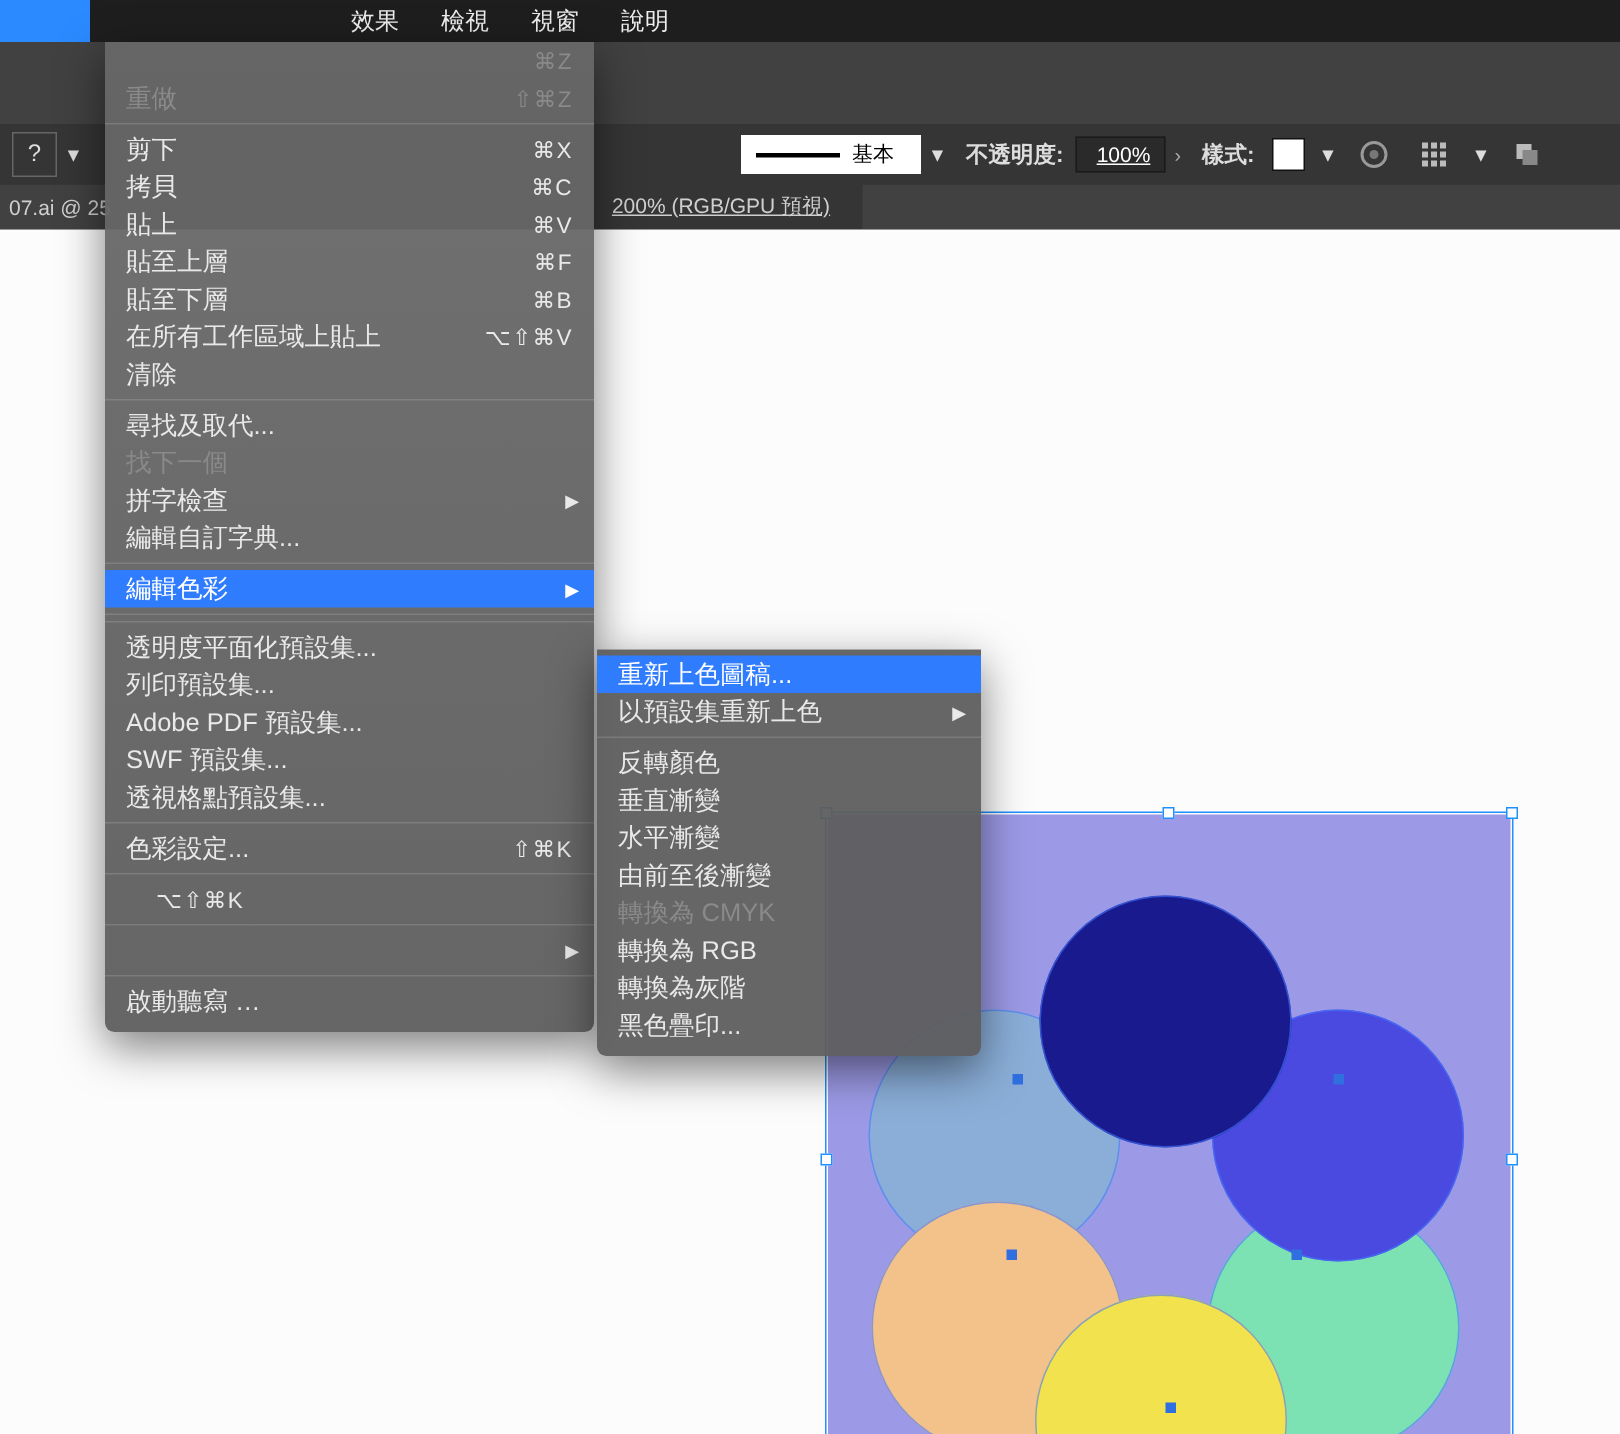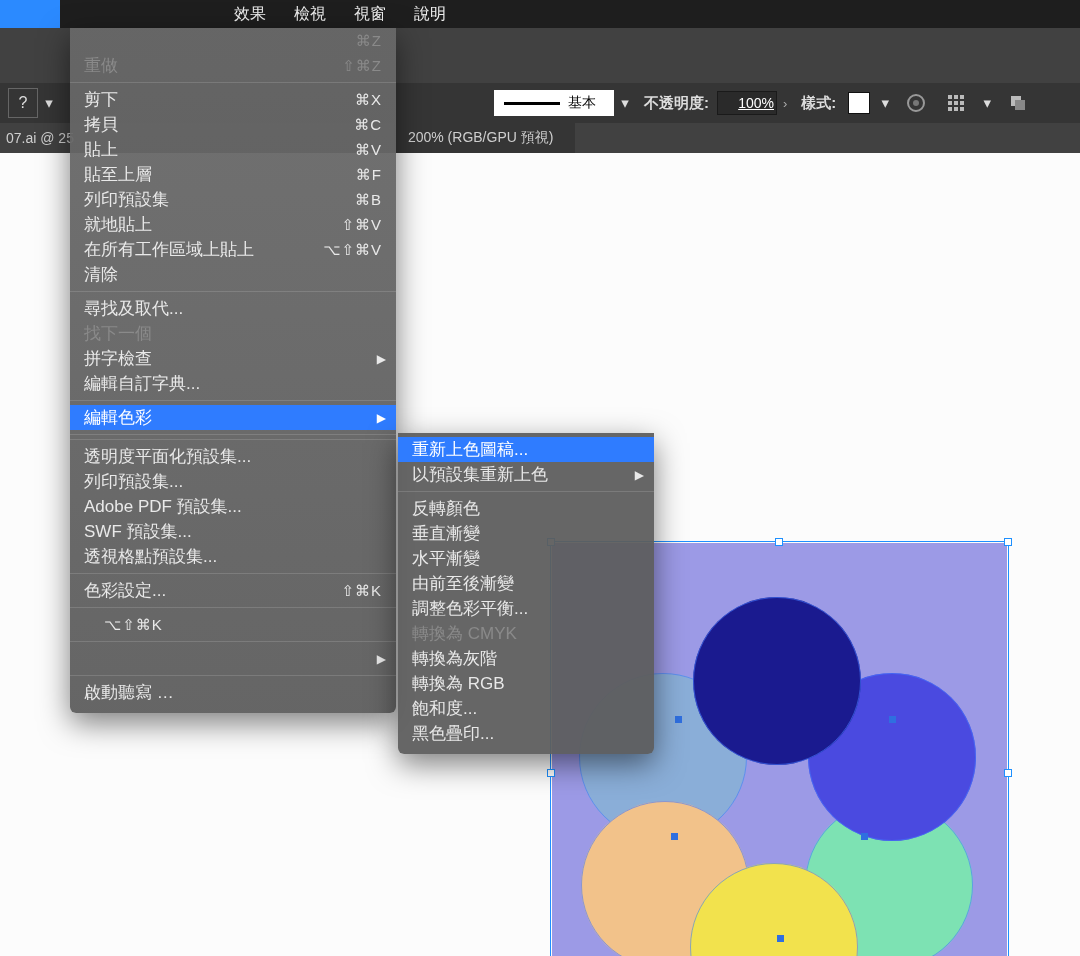--- a/index.html
+++ b/index.html
@@ -29,28 +29,28 @@
   .bar2{position:absolute;left:0;top:28px;right:0;height:55px;background:var(--bg2);}
   
   
   .ctrl{position:absolute;left:0;top:83px;right:0;height:40px;background:var(--bg1);display:flex;align-items:center;color:#ddd;font-size:15px;}
   .ctrl .help{width:30px;height:30px;margin-left:8px;border:1px solid #666;display:flex;align-items:center;justify-content:center;color:#ddd;font-size:16px;}
   .ctrl .drop{width:10px;height:10px;margin:0 6px;display:flex;align-items:center;justify-content:center;}
   .ctrl .sep{width:14px;}
   .ctrl .arrr{color:#aaa;font-size:13px;margin:0 6px;}
   .stroke-prev{display:inline-block;width:120px;height:26px;background:#fff;color:#000;margin-left:420px;display:flex;align-items:center;font-size:14px;}
   .stroke-prev .line{border-top:3px solid #000;flex:0 0 56px;margin:0 8px 0 10px;}
-  .ctrl input.opc{width:60px;height:24px;background:var(--bg0);border:1px solid #1a1a1a;color:#fff;text-align:right;padding-left:6px;font-size:14px;text-decoration:underline;}
+  .ctrl input.opc{width:60px;height:24px;background:var(--bg0);border:1px solid #1a1a1a;color:#fff;text-align:center;padding-left:6px;font-size:14px;text-decoration:underline;}
   .ctrl .label{margin:0 8px;font-weight:bold;}
   .ctrl .swatch{width:22px;height:22px;background:#fff;border:1px solid #111;margin:0 4px;}
   .ctrl .iconbtn{width:28px;height:28px;display:flex;align-items:center;justify-content:center;margin:0 6px;}
   
   
   .doctab{position:absolute;left:0;top:123px;right:0;height:30px;background:var(--bg2);color:#cfcfcf;display:flex;align-items:center;font-size:14px;}
-  .doctab .tab{height:30px;padding:0 14px;display:flex;align-items:center;background:var(--bg1);}
+  .doctab .tab{height:30px;padding:0 14px;display:flex;align-items:center;background:var(--bg1);text-decoration:underline;}
   .doctab .tab .x{margin-left:8px;color:#bbb;}
   
   
   .canvas{position:absolute;left:0;top:153px;right:0;bottom:0;background:var(--canvas);}
   
   
   .sel-box{position:absolute;left:552px;top:390px;width:455px;height:460px;}
   .bgsquare{position:absolute;left:0;top:0;width:455px;height:460px;background:#9c9ae6;}
   .circle{position:absolute;border-radius:50%;}
   .c1{left:141px;top:54px; width:168px;height:168px;background:#1a1a8f;}
@@ -195,26 +195,22 @@
     </div>
     <div class="row">
       <span class="lab">貼上</span>
       <span class="sc">⌘V</span>
     </div>
     <div class="row">
       <span class="lab">貼至上層</span>
       <span class="sc">⌘F</span>
     </div>
     <div class="row">
-      <span class="lab">列印預設集</span>
+      <span class="lab">貼至下層</span>
       <span class="sc">⌘B</span>
-    </div>
-    <div class="row">
-      <span class="lab">就地貼上</span>
-      <span class="sc">⇧⌘V</span>
     </div>
     <div class="row">
       <span class="lab">在所有工作區域上貼上</span>
       <span class="sc">⌥⇧⌘V</span>
     </div>
     <div class="row">
       <span class="lab">清除</span>
     </div>
     <div class="sep"></div>
     <div class="row">
@@ -285,31 +281,25 @@
     </div>
     <div class="row">
       <span class="lab">垂直漸變</span>
     </div>
     <div class="row">
       <span class="lab">水平漸變</span>
     </div>
     <div class="row">
       <span class="lab">由前至後漸變</span>
     </div>
-    <div class="row">
-      <span class="lab">調整色彩平衡...</span>
-    </div>
     <div class="row dim">
       <span class="lab">轉換為 CMYK</span>
     </div>
     <div class="row">
+      <span class="lab">轉換為 RGB</span>
+    </div>
+    <div class="row">
       <span class="lab">轉換為灰階</span>
     </div>
     <div class="row">
-      <span class="lab">轉換為 RGB</span>
-    </div>
-    <div class="row">
-      <span class="lab">飽和度...</span>
-    </div>
-    <div class="row">
       <span class="lab">黑色疊印...</span>
     </div>
   </div>
 
 </body></html>

